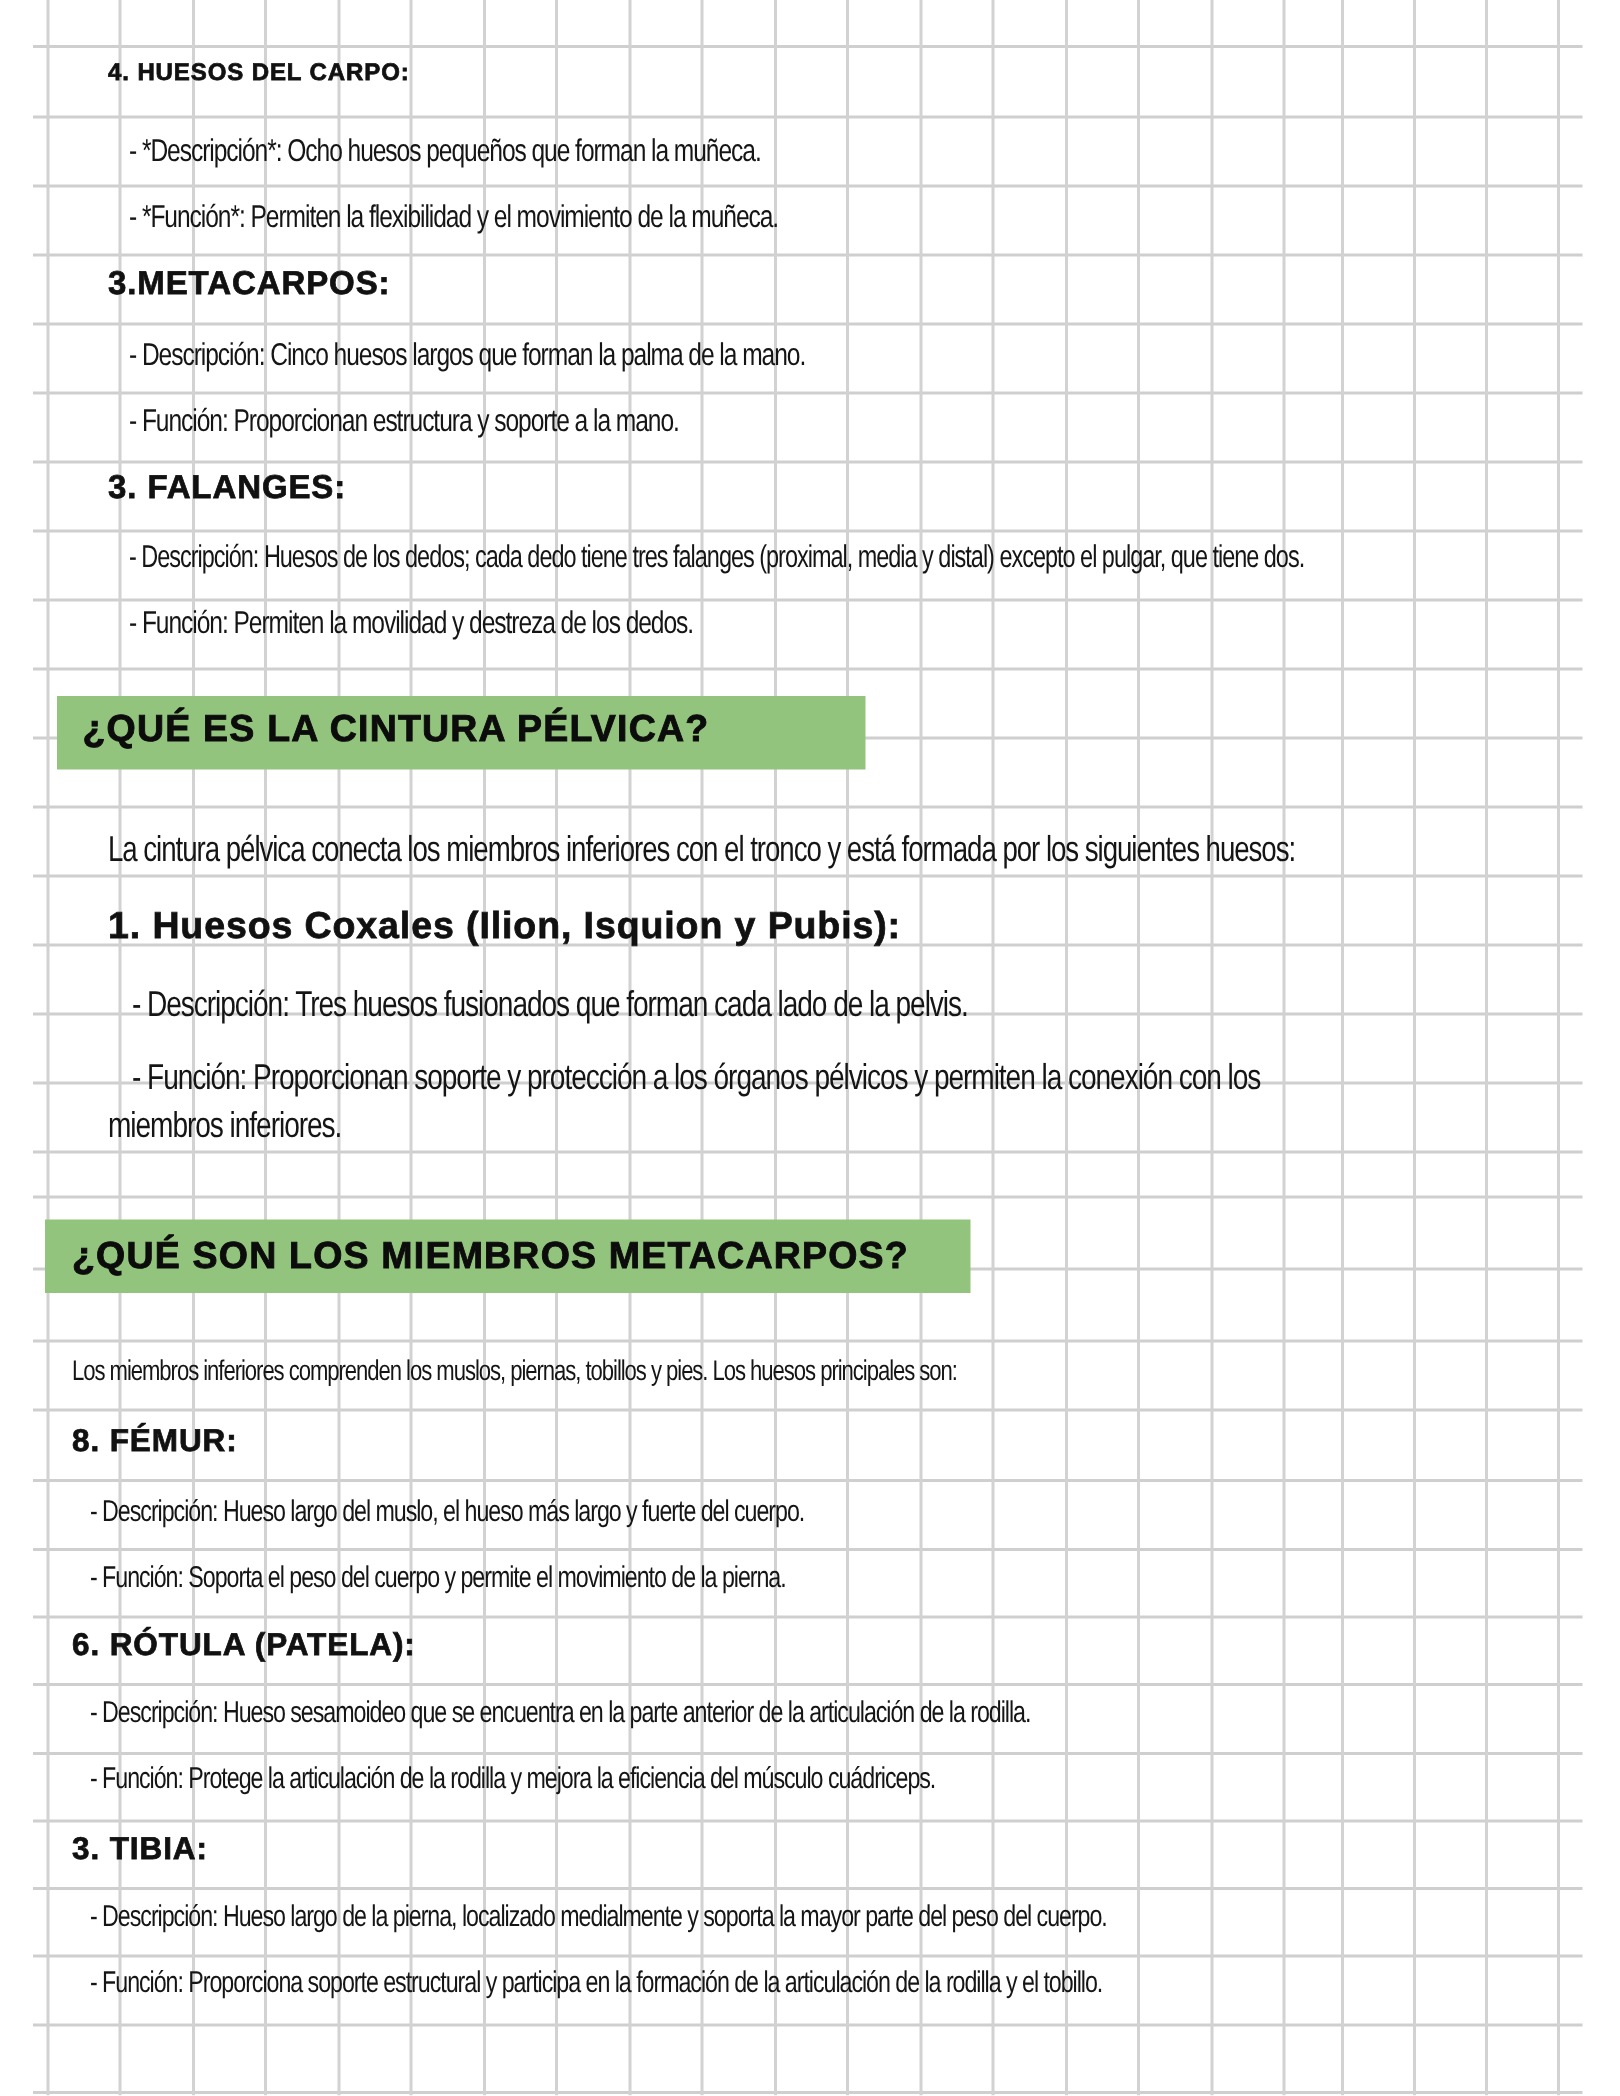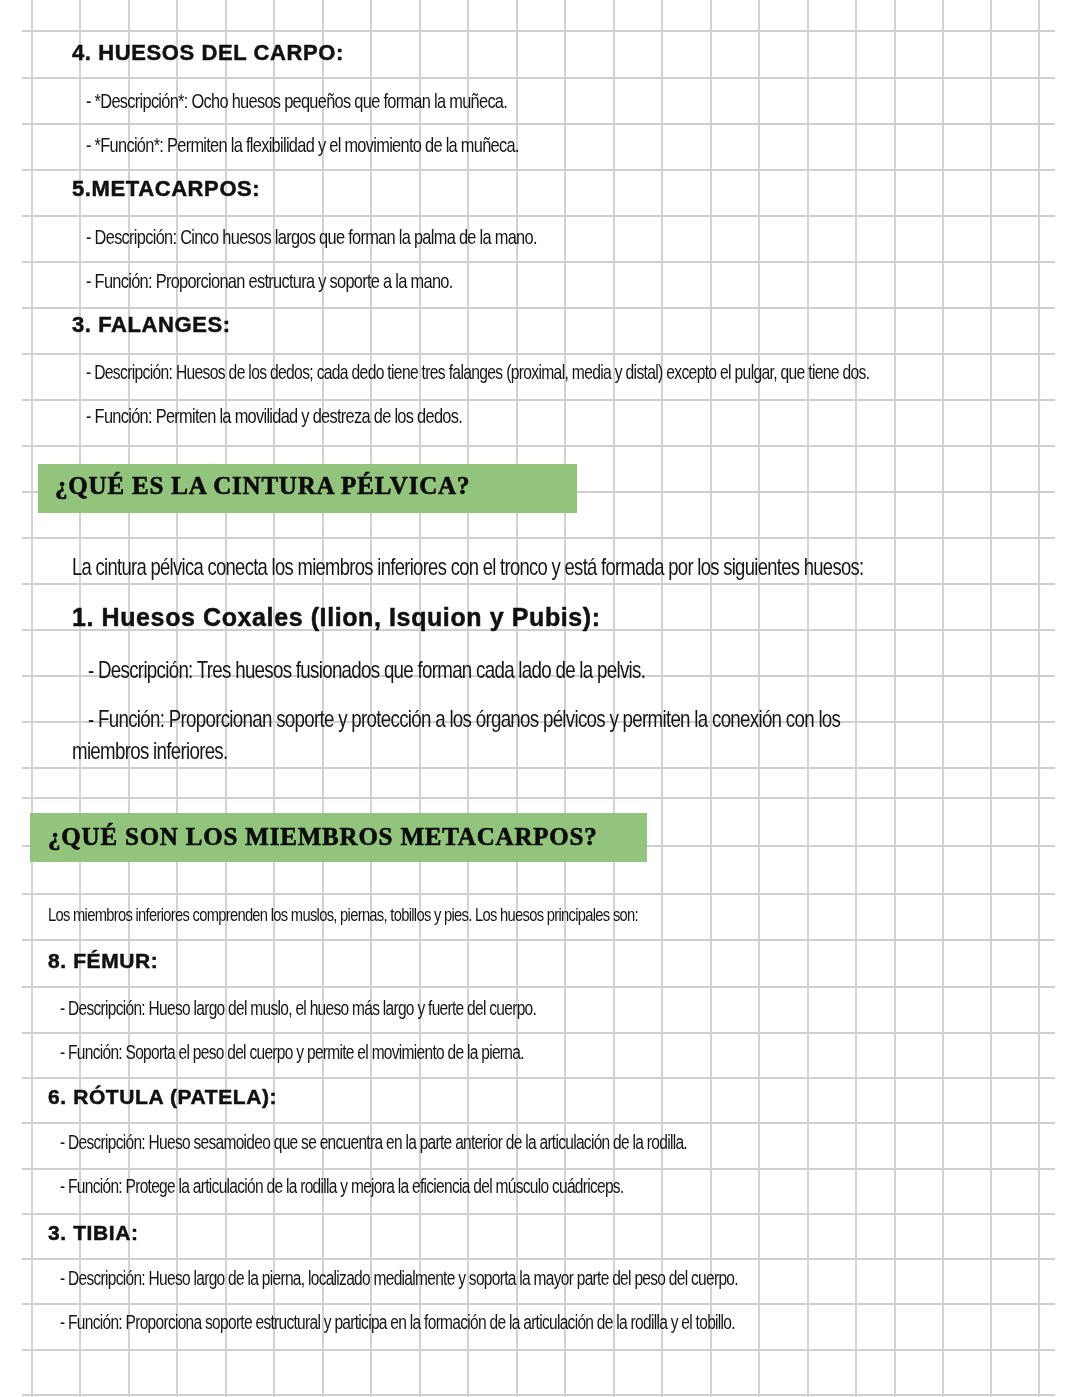--- a/index.html
+++ b/index.html
@@ -54,21 +54,21 @@
     letter-spacing: -0.9px;
     color: #151515;
   }
   .banner {
     position: absolute;
     background: #93c47d;
   }
   .banner-text {
     position: absolute;
     white-space: nowrap;
-    font-family: Liberation Serif, serif;
+    font-family: Liberation Sans, sans-serif;
     font-weight: 900;
     font-size: 25px;
     letter-spacing: 0.8px;
     color: #0c0c0c;
     -webkit-text-stroke: 0.6px #0c0c0c;
   }
 </style>
 </head>
 <body>
 
@@ -124,25 +124,25 @@
   <div class="vline" style="left:758px"></div>
   <div class="vline" style="left:807px"></div>
   <div class="vline" style="left:855px"></div>
   <div class="vline" style="left:894px"></div>
   <div class="vline" style="left:942px"></div>
   <div class="vline" style="left:990px"></div>
   <div class="vline" style="left:1038px"></div>
 </div>
 
 <div>
-  <div class="abs h-bold" style="left:72px; top:40px; font-size:22px;">4. HUESOS DEL CARPO:</div>
+  <div class="abs h-bold" style="left:72px; top:40px; font-size:16px;">4. HUESOS DEL CARPO:</div>
   <div class="abs cond" style="left:86px; top:89px; font-size:21px; transform:scaleX(0.78);">- *Descripción*: Ocho huesos pequeños que forman la muñeca.</div>
   <div class="abs cond" style="left:86px; top:133px; font-size:21px; transform:scaleX(0.78);">- *Función*: Permiten la flexibilidad y el movimiento de la muñeca.</div>
 
-  <div class="abs h-bold" style="left:72px; top:176px; font-size:22px;">5.METACARPOS:</div>
+  <div class="abs h-bold" style="left:72px; top:176px; font-size:22px;">3.METACARPOS:</div>
   <div class="abs cond" style="left:86px; top:225px; font-size:21px; transform:scaleX(0.78);">- Descripción: Cinco huesos largos que forman la palma de la mano.</div>
   <div class="abs cond" style="left:86px; top:269px; font-size:21px; transform:scaleX(0.78);">- Función: Proporcionan estructura y soporte a la mano.</div>
 
   <div class="abs h-bold" style="left:72px; top:312px; font-size:22px;">3. FALANGES:</div>
   <div class="abs cond" style="left:86px; top:360px; font-size:21px; transform:scaleX(0.745);">- Descripción: Huesos de los dedos; cada dedo tiene tres falanges (proximal, media y distal) excepto el pulgar, que tiene dos.</div>
   <div class="abs cond" style="left:86px; top:404px; font-size:21px; transform:scaleX(0.78);">- Función: Permiten la movilidad y destreza de los dedos.</div>
 </div>
 
 <div>
   <div class="banner" style="left:38px; top:464px; width:539px; height:49px;"></div>

